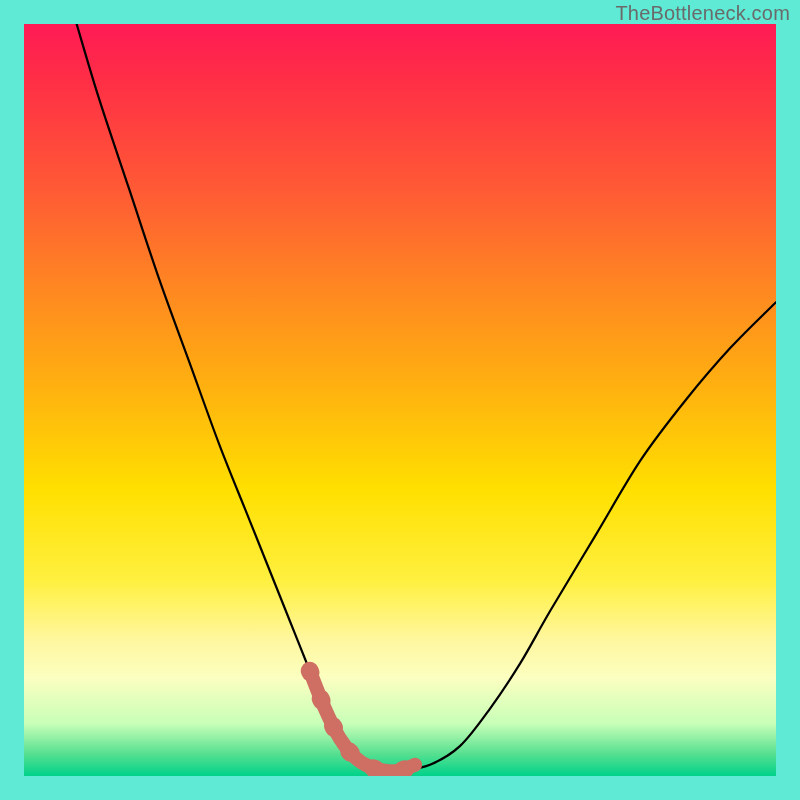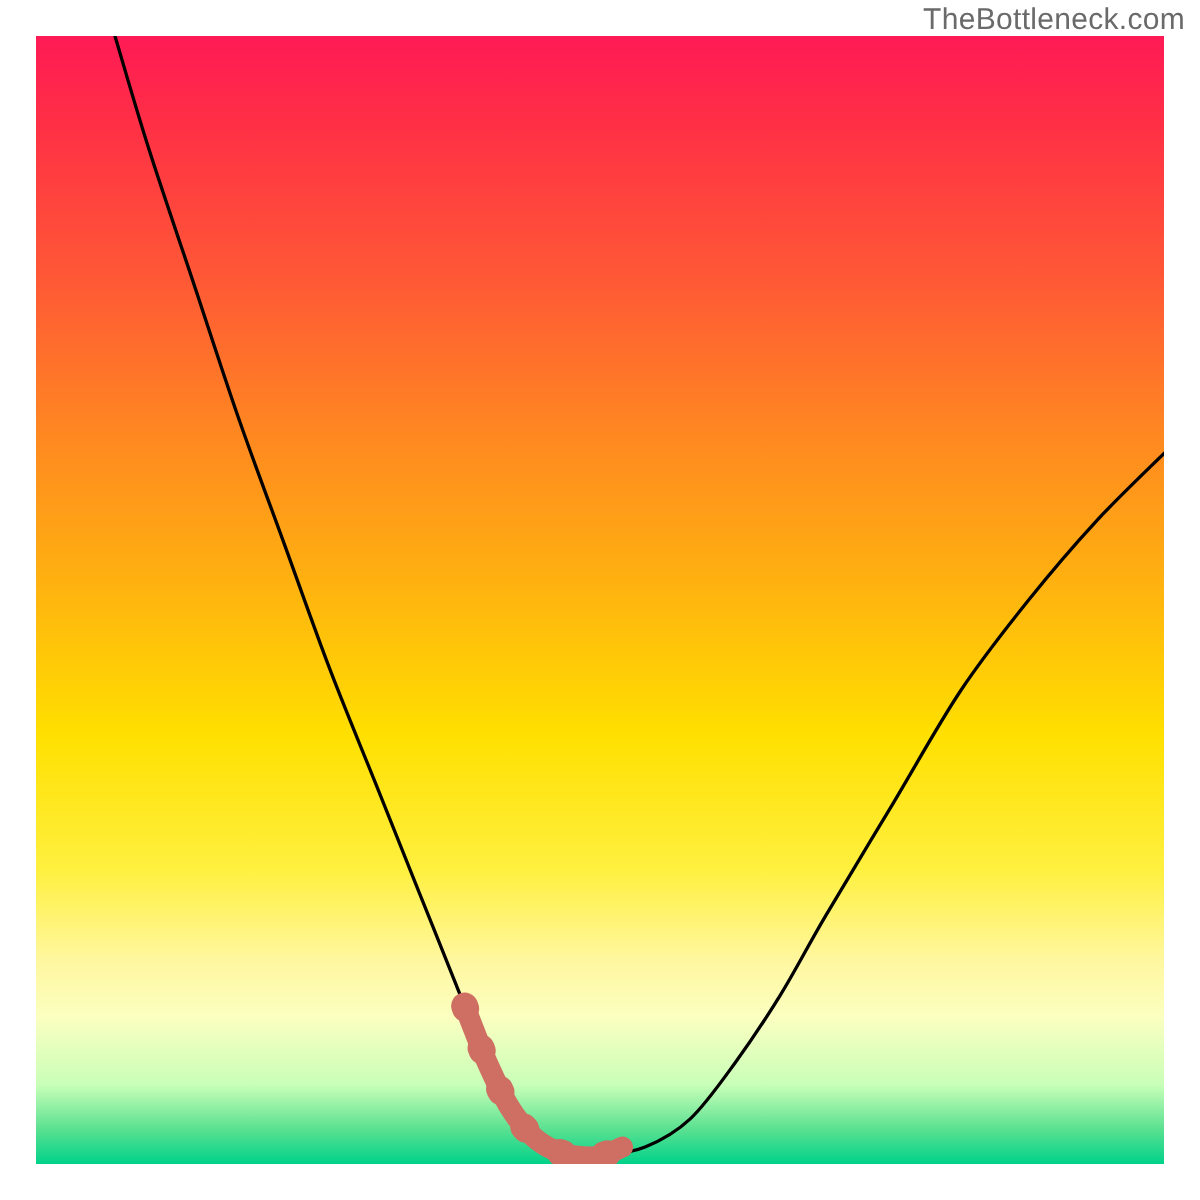--- a/index.html
+++ b/index.html
@@ -9,21 +9,21 @@
     height: 800px;
     background: #000;
     overflow: hidden;
   }
   .frame {
     position: absolute;
     top: 0;
     left: 0;
     width: 800px;
     height: 800px;
-    background: #ffffff;
+    background: #5eead4;
   }
   .plot {
     position: absolute;
     top: 24px;
     left: 24px;
     width: 752px;
     height: 752px;
     background: linear-gradient(
       to bottom,
       #ff1a55 0%,

